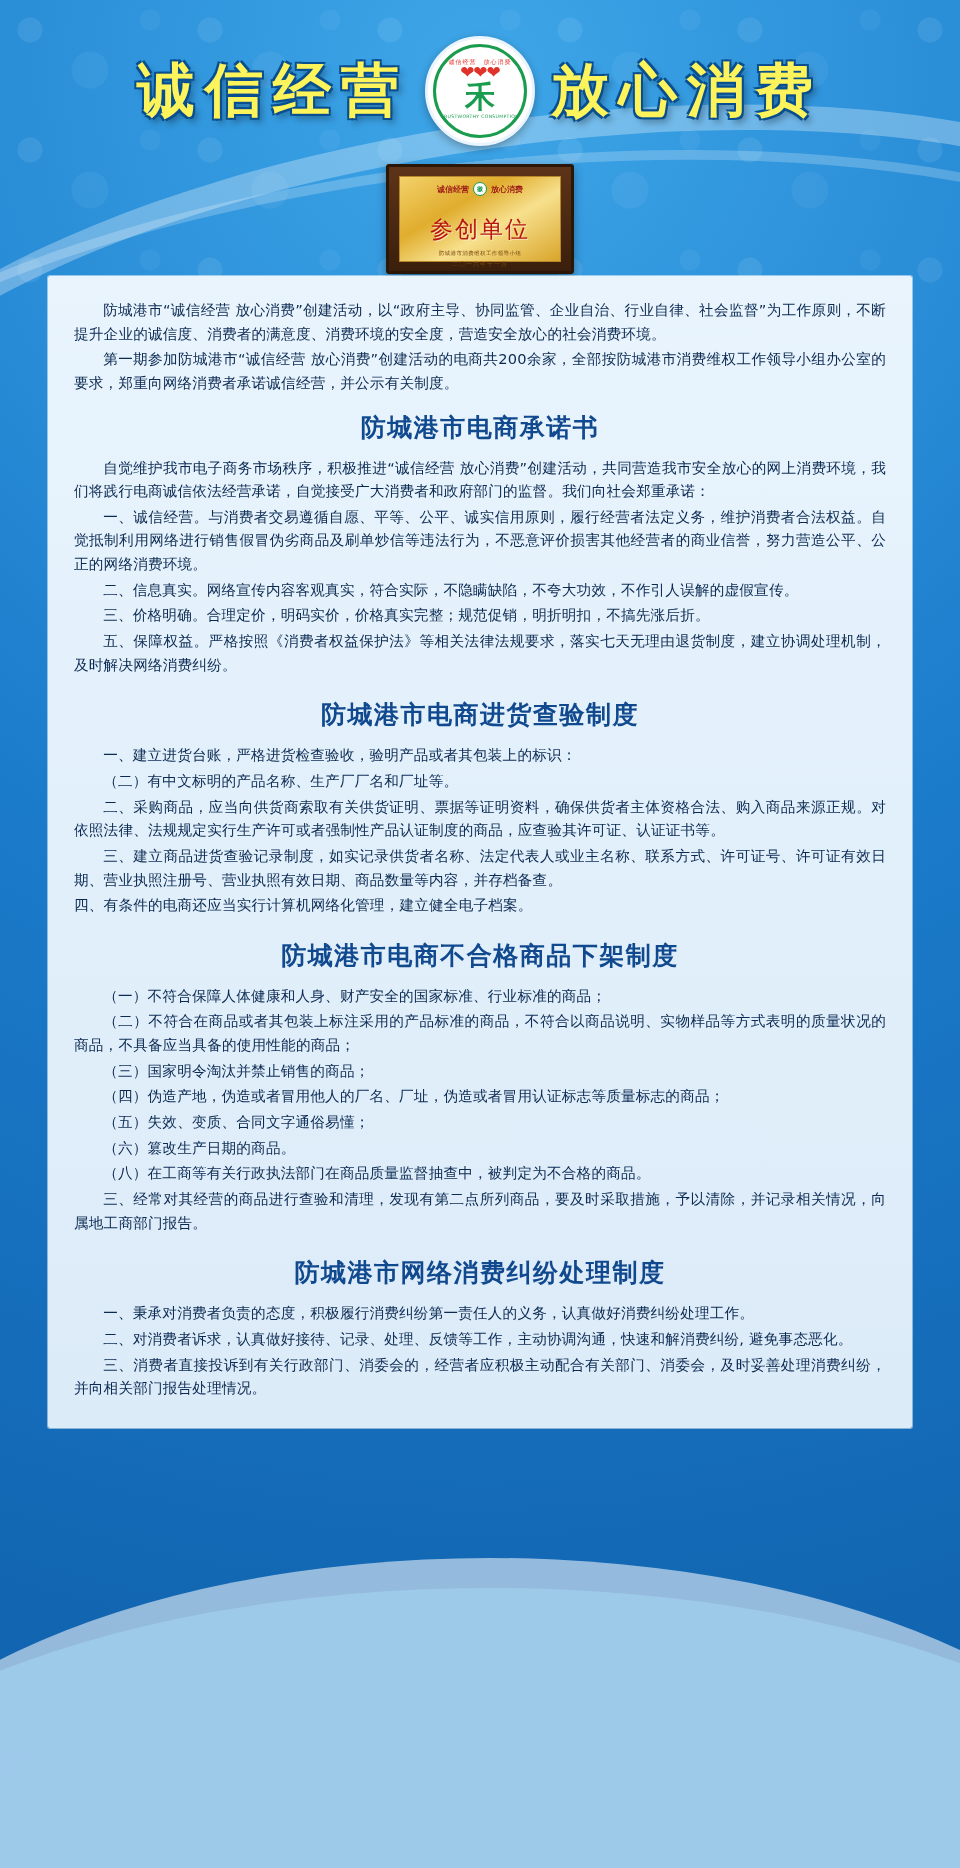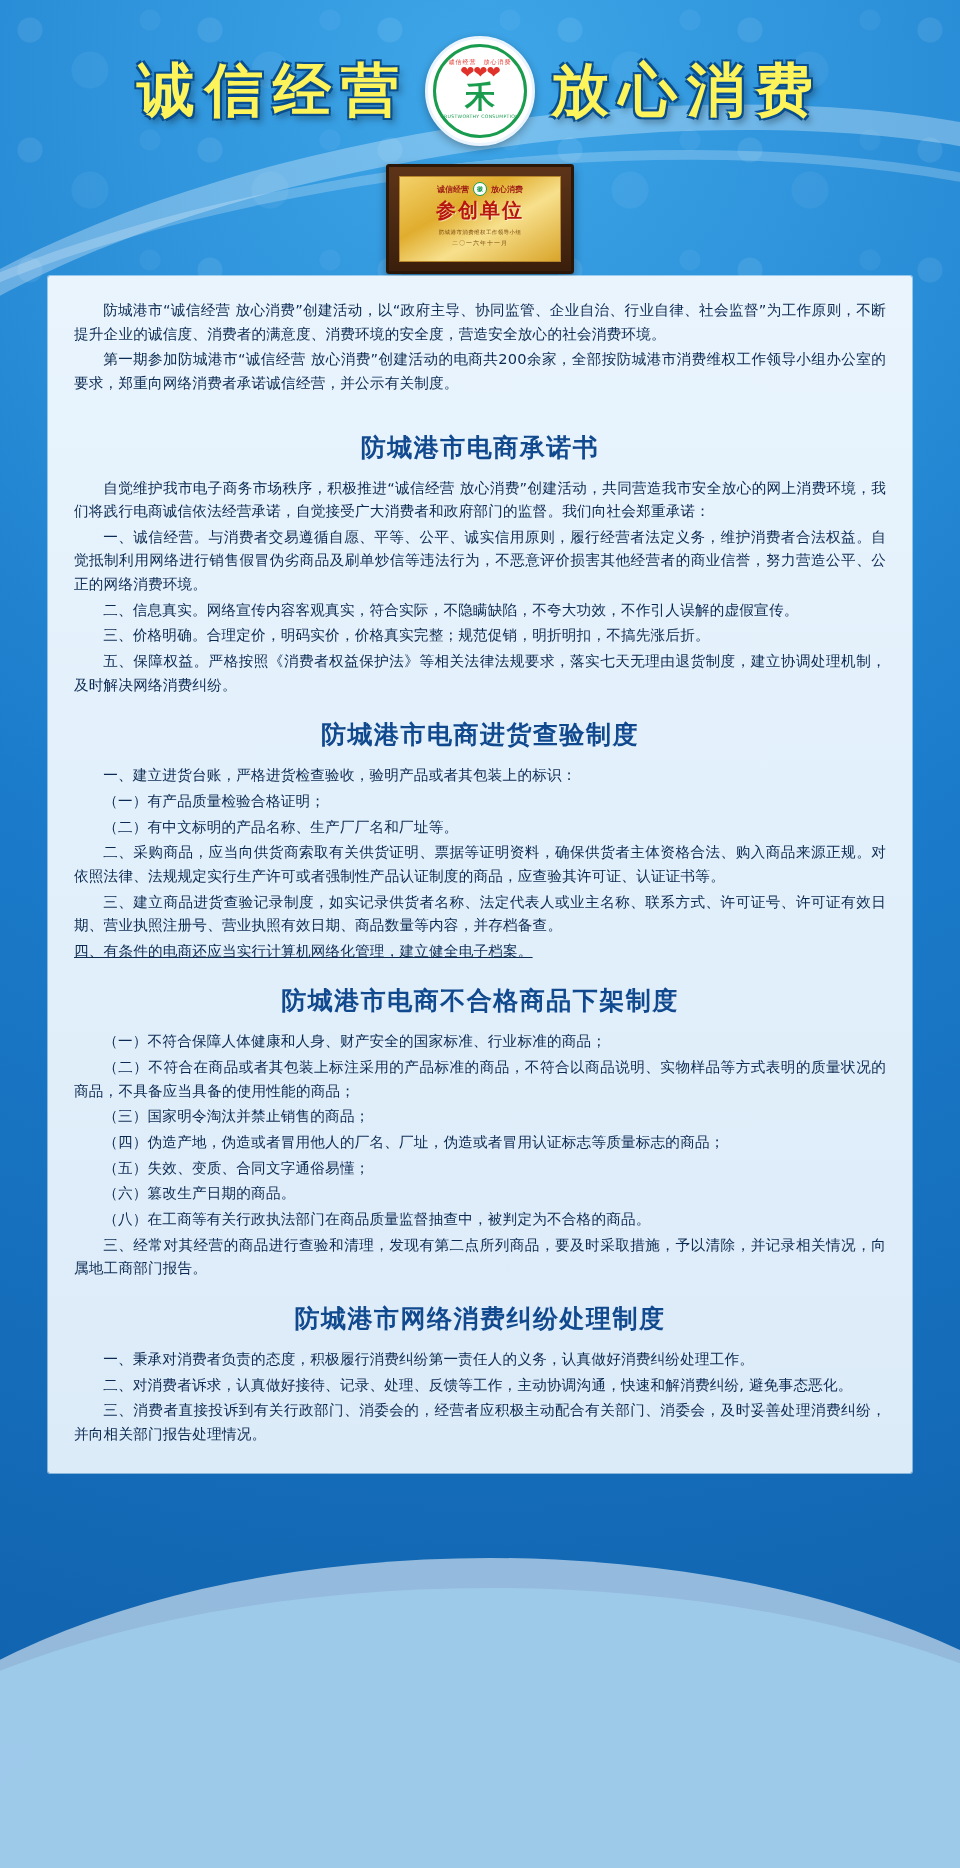--- a/index.html
+++ b/index.html
@@ -196,23 +196,23 @@
     border-radius: 50%;
     background: #ffffff;
     border: 1px solid #1a9c4e;
     display: flex;
     align-items: center;
     justify-content: center;
     font-size: 6px;
     color: #1a9c4e;
   }
   .plaque-main {
-    margin-top: 1px;
-    font-size: 20px;
-    font-weight: bold;
+    margin-top: 18px;
+    font-size: 23px;
+    font-weight: normal;
     color: #b8150f;
     letter-spacing: 2px;
     text-shadow: 1px 1px 0 rgba(255,255,255,.5);
   }
   .plaque-sub {
     margin-top: 5px;
     font-size: 5.5px;
     color: #7a4a10;
     letter-spacing: .4px;
   }
@@ -239,30 +239,30 @@
   }
   .para {
     font-size: 14.6px;
     line-height: 1.62;
     text-align: justify;
     text-indent: 2em;
     margin: 0 0 2px 0;
     color: #0b2a52;
     letter-spacing: .2px;
   }
-  .para.noindent { text-indent: 0; text-decoration: underline; }
+  .para.noindent { text-indent: 0; }
   .section-title {
     text-align: center;
     font-size: 25px;
     font-weight: bold;
     color: #11498f;
     margin: 22px 0 12px 0;
     letter-spacing: 1.5px;
   }
-  .section-title.first { margin-top: 36px; }
+  .section-title.first { margin-top: 16px; }
   .block { margin-bottom: 2px; }
 </style>
 </head>
 <body>
 
 <div class="poster">
   <div class="bg-base"></div>
   <div class="bg-pattern"></div>
   <div class="bg-swoosh-1"></div>
   <div class="bg-swoosh-2"></div>
@@ -309,21 +309,20 @@
       <p class="para">自觉维护我市电子商务市场秩序，积极推进“诚信经营 放心消费”创建活动，共同营造我市安全放心的网上消费环境，我们将践行电商诚信依法经营承诺，自觉接受广大消费者和政府部门的监督。我们向社会郑重承诺：</p>
       <p class="para">一、诚信经营。与消费者交易遵循自愿、平等、公平、诚实信用原则，履行经营者法定义务，维护消费者合法权益。自觉抵制利用网络进行销售假冒伪劣商品及刷单炒信等违法行为，不恶意评价损害其他经营者的商业信誉，努力营造公平、公正的网络消费环境。</p>
       <p class="para">二、信息真实。网络宣传内容客观真实，符合实际，不隐瞒缺陷，不夸大功效，不作引人误解的虚假宣传。</p>
       <p class="para">三、价格明确。合理定价，明码实价，价格真实完整；规范促销，明折明扣，不搞先涨后折。</p>
       <p class="para">五、保障权益。严格按照《消费者权益保护法》等相关法律法规要求，落实七天无理由退货制度，建立协调处理机制，及时解决网络消费纠纷。</p>
     </div>
 
     <div class="block">
       <div class="section-title">防城港市电商进货查验制度</div>
       <p class="para">一、建立进货台账，严格进货检查验收，验明产品或者其包装上的标识：</p>
-      <p class="para">（一）有产品质量检验合格证明；</p>
       <p class="para">（二）有中文标明的产品名称、生产厂厂名和厂址等。</p>
       <p class="para">二、采购商品，应当向供货商索取有关供货证明、票据等证明资料，确保供货者主体资格合法、购入商品来源正规。对依照法律、法规规定实行生产许可或者强制性产品认证制度的商品，应查验其许可证、认证证书等。</p>
       <p class="para">三、建立商品进货查验记录制度，如实记录供货者名称、法定代表人或业主名称、联系方式、许可证号、许可证有效日期、营业执照注册号、营业执照有效日期、商品数量等内容，并存档备查。</p>
       <p class="para noindent">四、有条件的电商还应当实行计算机网络化管理，建立健全电子档案。</p>
     </div>
 
     <div class="block">
       <div class="section-title">防城港市电商不合格商品下架制度</div>
       <p class="para">（一）不符合保障人体健康和人身、财产安全的国家标准、行业标准的商品；</p>
       <p class="para">（二）不符合在商品或者其包装上标注采用的产品标准的商品，不符合以商品说明、实物样品等方式表明的质量状况的商品，不具备应当具备的使用性能的商品；</p>

